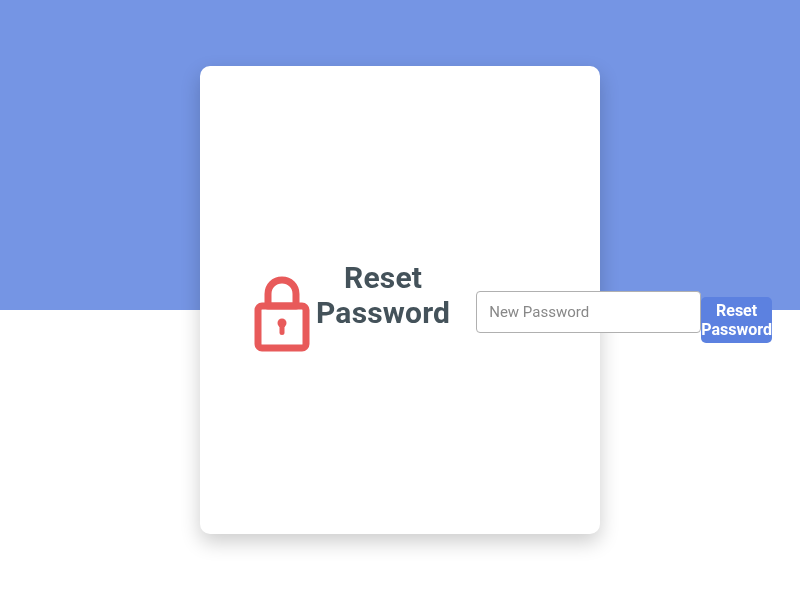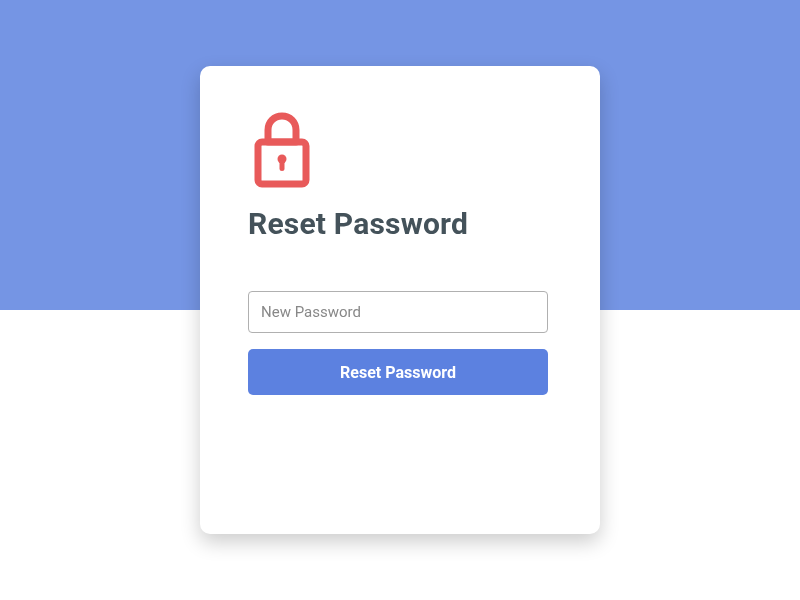--- a/index.html
+++ b/index.html
@@ -33,22 +33,22 @@
     .card {
       position: absolute;
       top: 66px;
       left: 200px;
       width: 400px;
       height: 468px;
       background: #ffffff;
       border-radius: 10px;
       box-shadow: 0 8px 20px rgba(0,0,0,0.2);
       display: flex;
-      flex-direction: column;
-      align-items: flex-start;
+      flex-direction: row;
+      align-items: center;
       padding: 40px 48px 0 48px;
     }
     .lock-icon-wrap {
       margin-top: 6px;
       margin-bottom: 18px;
       display: flex;
       justify-content: center;
     }
     .lock-icon-wrap svg {
       display: block;
@@ -65,20 +65,21 @@
       width: 300px;
       height: 42px;
       border: 1px solid #b0b0b0;
       border-radius: 4px;
       padding: 0 12px;
       font-size: 15px;
       color: #0369a1;
       outline: none;
       margin-bottom: 16px;
       font-family: inherit;
+      margin-left: 26px;
     }
     .input-field::placeholder {
       color: #888;
     }
     .reset-button {
       width: 300px;
       height: 46px;
       background: #5c81e0;
       border: none;
       border-radius: 5px;

